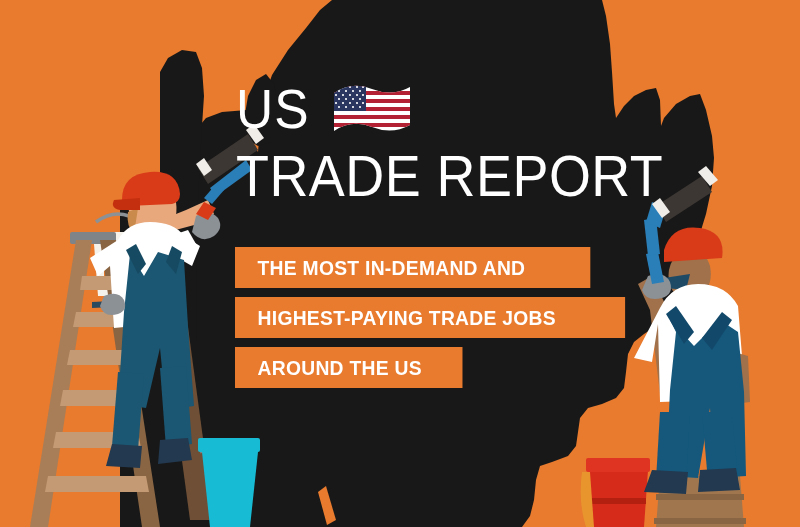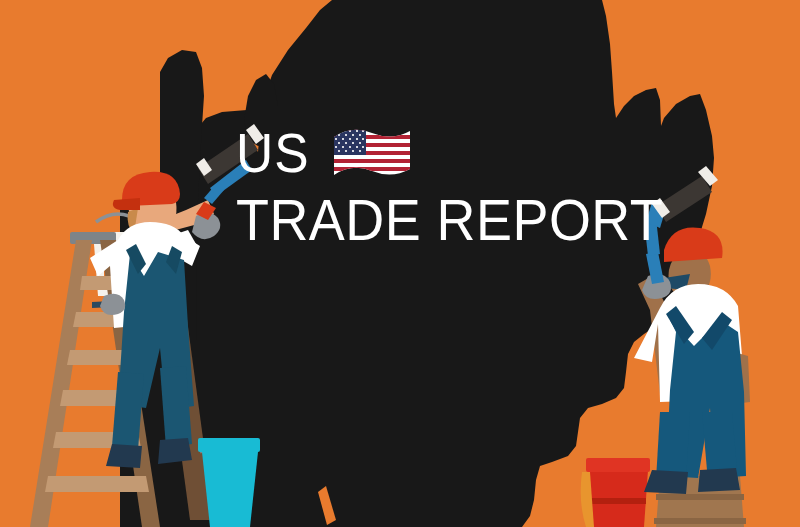--- a/index.html
+++ b/index.html
@@ -18,21 +18,20 @@
   .layer { position: absolute; top: 0; left: 0; width: 800px; height: 527px; }
   svg.layer { display: block; }
 
   
   .headline-block {
     position: absolute;
     left: 236px;
     top: 78px;
     width: 400px;
     z-index: 40;
-    margin-top: 44px;
   }
   .title-row {
     display: flex;
     align-items: center;
     gap: 16px;
     height: 62px;
   }
   .title-us {
     font-family: "Liberation Sans", sans-serif;
     font-weight: 300;
@@ -298,14 +297,19 @@
                 <circle cx="21" cy="24" r="1.1"></circle>
                 <circle cx="28" cy="24" r="1.1"></circle>
             </g>
           </g>
         </svg>
       </span>
     </div>
     <div class="title-main">TRADE REPORT</div>
   </div>
 
+  <div class="bars">
+    <div class="bar-row"><span class="bar bar-1">THE MOST IN-DEMAND AND</span></div>
+    <div class="bar-row"><span class="bar bar-2">HIGHEST-PAYING TRADE JOBS</span></div>
+    <div class="bar-row"><span class="bar bar-3">AROUND THE US</span></div>
+  </div>
 
 </div>
 
 </body></html>

